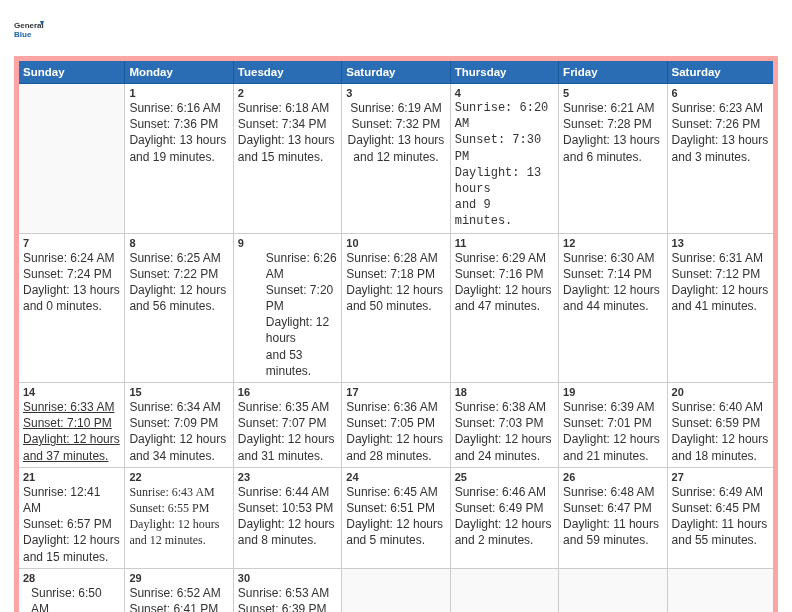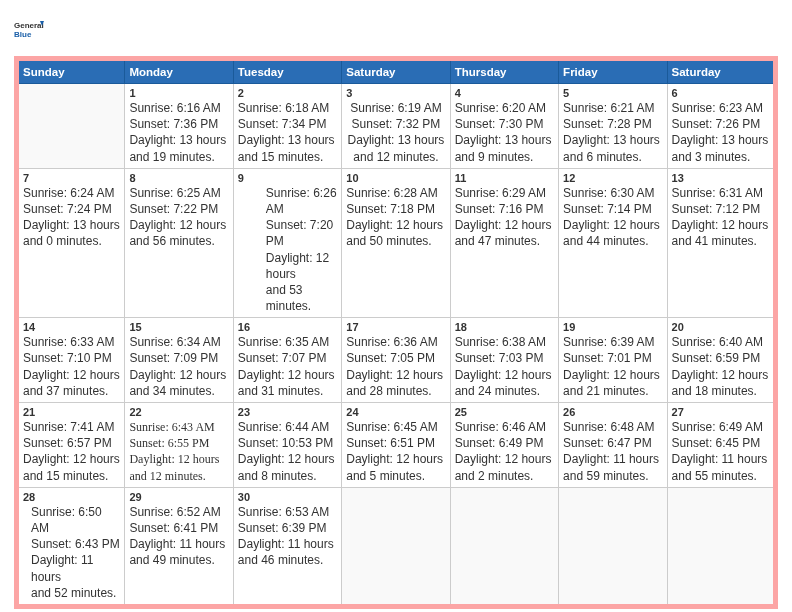--- a/index.html
+++ b/index.html
@@ -131,21 +131,21 @@
           </td>
           <td>
             <span class="day-num">3</span>
             <div class="cell-text" style="white-space: pre-line; text-align: center;">Sunrise: 6:19 AM
 Sunset: 7:32 PM
 Daylight: 13 hours
 and 12 minutes.</div>
           </td>
           <td>
             <span class="day-num">4</span>
-            <div class="cell-text" style="white-space: pre-line;">Sunrise: 6:20 AM
+            <div class="cell-text" style="white-space: pre-line; font-family: Liberation Mono, monospace;">Sunrise: 6:20 AM
 Sunset: 7:30 PM
 Daylight: 13 hours
 and 9 minutes.</div>
           </td>
           <td>
             <span class="day-num">5</span>
             <div class="cell-text" style="white-space: pre-line;">Sunrise: 6:21 AM
 Sunset: 7:28 PM
 Daylight: 13 hours
 and 6 minutes.</div>
@@ -205,21 +205,21 @@
             <span class="day-num">13</span>
             <div class="cell-text" style="white-space: pre-line;">Sunrise: 6:31 AM
 Sunset: 7:12 PM
 Daylight: 12 hours
 and 41 minutes.</div>
           </td>
         </tr>
         <tr>
           <td>
             <span class="day-num">14</span>
-            <div class="cell-text" style="white-space: pre-line;">Sunrise: 6:33 AM
+            <div class="cell-text" style="white-space: pre-line; text-decoration: underline;">Sunrise: 6:33 AM
 Sunset: 7:10 PM
 Daylight: 12 hours
 and 37 minutes.</div>
           </td>
           <td>
             <span class="day-num">15</span>
             <div class="cell-text" style="white-space: pre-line;">Sunrise: 6:34 AM
 Sunset: 7:09 PM
 Daylight: 12 hours
 and 34 minutes.</div>
@@ -256,21 +256,21 @@
             <span class="day-num">20</span>
             <div class="cell-text" style="white-space: pre-line;">Sunrise: 6:40 AM
 Sunset: 6:59 PM
 Daylight: 12 hours
 and 18 minutes.</div>
           </td>
         </tr>
         <tr>
           <td>
             <span class="day-num">21</span>
-            <div class="cell-text" style="white-space: pre-line;">Sunrise: 7:41 AM
+            <div class="cell-text" style="white-space: pre-line;">Sunrise: 12:41 AM
 Sunset: 6:57 PM
 Daylight: 12 hours
 and 15 minutes.</div>
           </td>
           <td>
             <span class="day-num">22</span>
             <div class="cell-text" style="white-space: pre-line; font-family: Liberation Serif, serif;">Sunrise: 6:43 AM
 Sunset: 6:55 PM
 Daylight: 12 hours
 and 12 minutes.</div>

